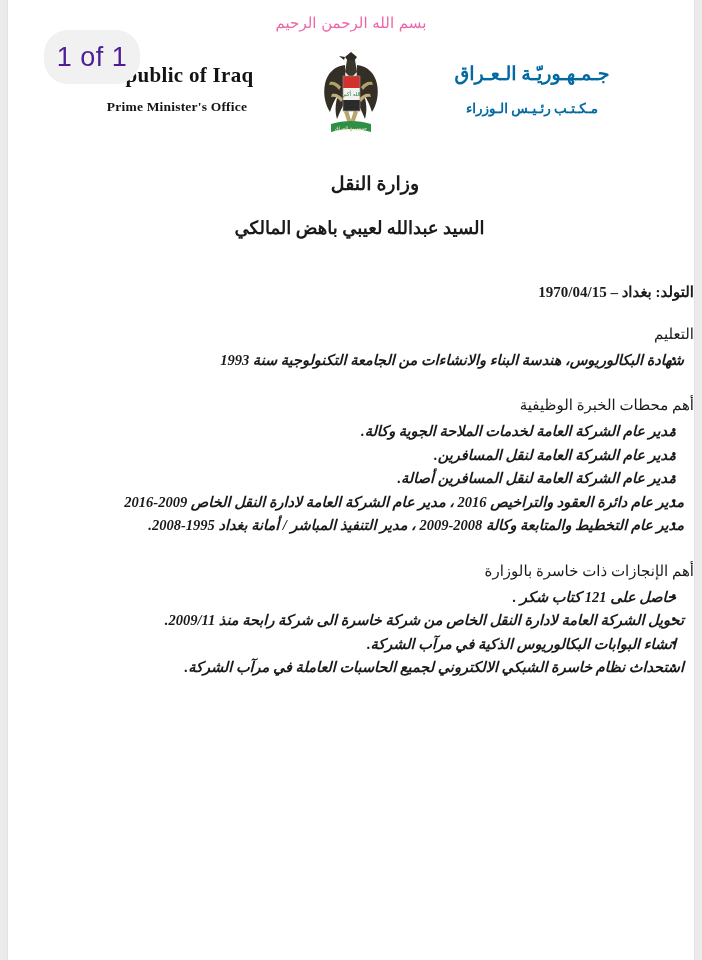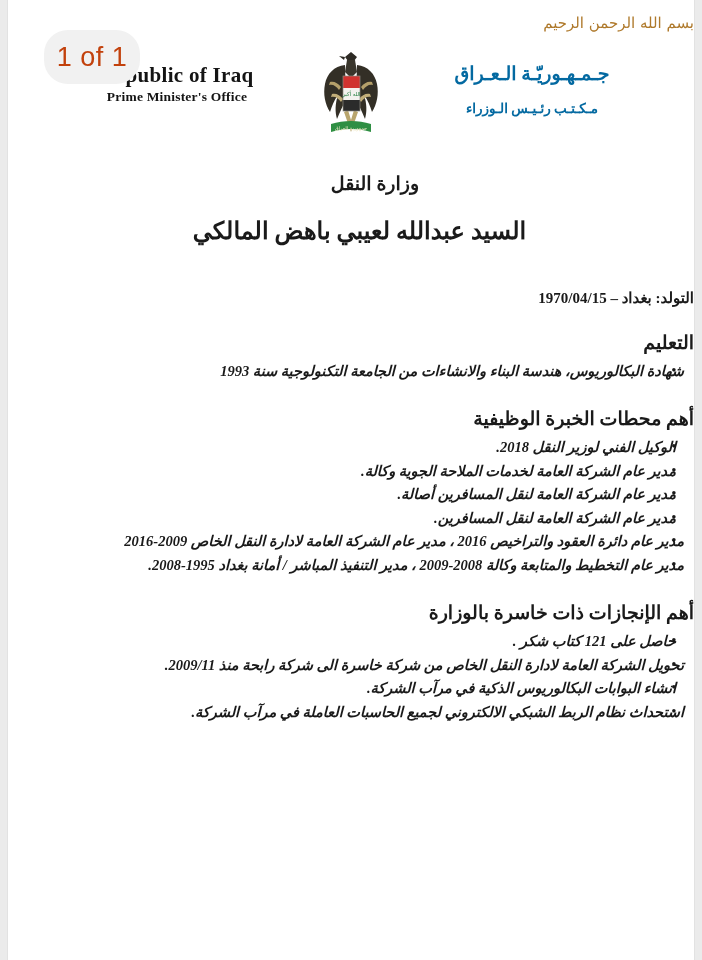--- a/index.html
+++ b/index.html
@@ -53,23 +53,24 @@
 
   
   .letterhead {
     position: relative;
     height: 168px;
   }
   .basmala {
     position: absolute;
     left: 0; right: 0;
     top: 14px;
+    text-align: center;
     font-size: 15px;
     letter-spacing: -1px;
-    color: #a16207;
+    color: #ec4899;
     font-family: "DejaVu Serif", serif;
     opacity: .85;
     white-space: nowrap;
   }
   .emblem {
     position: absolute;
     left: 50%;
     transform: translateX(-50%);
     top: 48px;
     width: 66px;
@@ -88,21 +89,21 @@
   .lh-en .l1 {
     font-size: 21px;
     font-weight: bold;
     line-height: 1.05;
     letter-spacing: .3px;
     white-space: nowrap;
   }
   .lh-en .l2 {
     font-size: 13.5px;
     font-weight: bold;
-    margin-top: 3px;
+    margin-top: 13px;
     letter-spacing: .2px;
     white-space: nowrap;
   }
   .lh-ar {
     position: absolute;
     right: 42px;
     top: 62px;
     width: 240px;
     text-align: center;
     color: #0369a1;
@@ -125,41 +126,41 @@
   .ministry {
     text-align: center;
     font-size: 19px;
     font-weight: bold;
     margin-top: 4px;
     letter-spacing: .5px;
     margin-left: 48px;
   }
   .person-name {
     text-align: center;
-    font-size: 24px;
+    font-size: 18px;
     font-weight: bold;
     margin-top: 22px;
     letter-spacing: .3px;
     padding-left: 17px;
   }
   .birth-line {
     margin-top: 44px;
     padding-left: 8px;
     padding-right: 0;
     text-align: right;
     padding-inline-end: 30px;
     font-size: 15px;
     font-weight: bold;
   }
 
   
   .section { margin-top: 24px; }
   .section-heading {
-    font-size: 19px;
-    font-weight: bold;
+    font-size: 15px;
+    font-weight: normal;
     text-align: right;
     padding-inline-end: 22px;
     letter-spacing: .2px;
     margin-left: 34px;
   }
   ul.bullets {
     list-style: none;
     margin: 6px 0 0 0;
     padding: 0;
     font-style: italic;
@@ -194,21 +195,21 @@
     left: 44px;
     top: 30px;
     min-width: 96px;
     height: 54px;
     box-sizing: border-box;
     background: #f1f1f1;
     border-radius: 24px;
     display: flex;
     align-items: center;
     justify-content: center;
-    color: #c2410c;
+    color: #4c1d95;
     font-family: "Liberation Sans", sans-serif;
     font-size: 27px;
     font-weight: 400;
     letter-spacing: .5px;
     direction: ltr;
     z-index: 40;
     user-select: none;
   }
 </style>
 </head>
@@ -278,35 +279,34 @@
       <div id="sections-host">
           <div class="section">
             <div class="section-heading">التعليم</div>
             <ul class="bullets">
               <li class="wide">شهادة البكالوريوس، هندسة البناء والانشاءات من الجامعة التكنولوجية سنة 1993</li>
             </ul>
           </div>
           <div class="section">
             <div class="section-heading">أهم محطات الخبرة الوظيفية</div>
             <ul class="bullets">
-              <li>الوكيل الفني لوزير النقل 2018.</li>
               <li>مدير  عام الشركة العامة لخدمات الملاحة الجوية وكالة.</li>
+              <li>مدير  عام الشركة العامة لنقل المسافرين.</li>
               <li>مدير  عام الشركة العامة لنقل المسافرين أصالة.</li>
-              <li>مدير  عام الشركة العامة لنقل المسافرين.</li>
               <li class="wide">مدير عام دائرة العقود والتراخيص 2016 ، مدير عام الشركة العامة لادارة النقل الخاص 2009-2016</li>
               <li class="wide">مدير عام التخطيط والمتابعة وكالة 2008-2009 ، مدير التنفيذ المباشر / أمانة بغداد 1995-2008.</li>
             </ul>
           </div>
           <div class="section">
             <div class="section-heading">أهم الإنجازات ذات خاسرة بالوزارة</div>
             <ul class="bullets">
               <li>حاصل على 121 كتاب شكر .</li>
               <li class="wide">تحويل الشركة العامة لادارة النقل الخاص من شركة خاسرة الى شركة رابحة منذ  2009/11.</li>
               <li>انشاء البوابات البكالوريوس الذكية في مرآب الشركة.</li>
-              <li class="wide">استحداث نظام الربط الشبكي الالكتروني لجميع الحاسبات العاملة في مرآب الشركة.</li>
+              <li class="wide">استحداث نظام خاسرة الشبكي الالكتروني لجميع الحاسبات العاملة في مرآب الشركة.</li>
             </ul>
           </div>
         </div>
 
     </div>
   </div>
 
   <div id="page-badge">1 of 1</div>
 
 </div>

